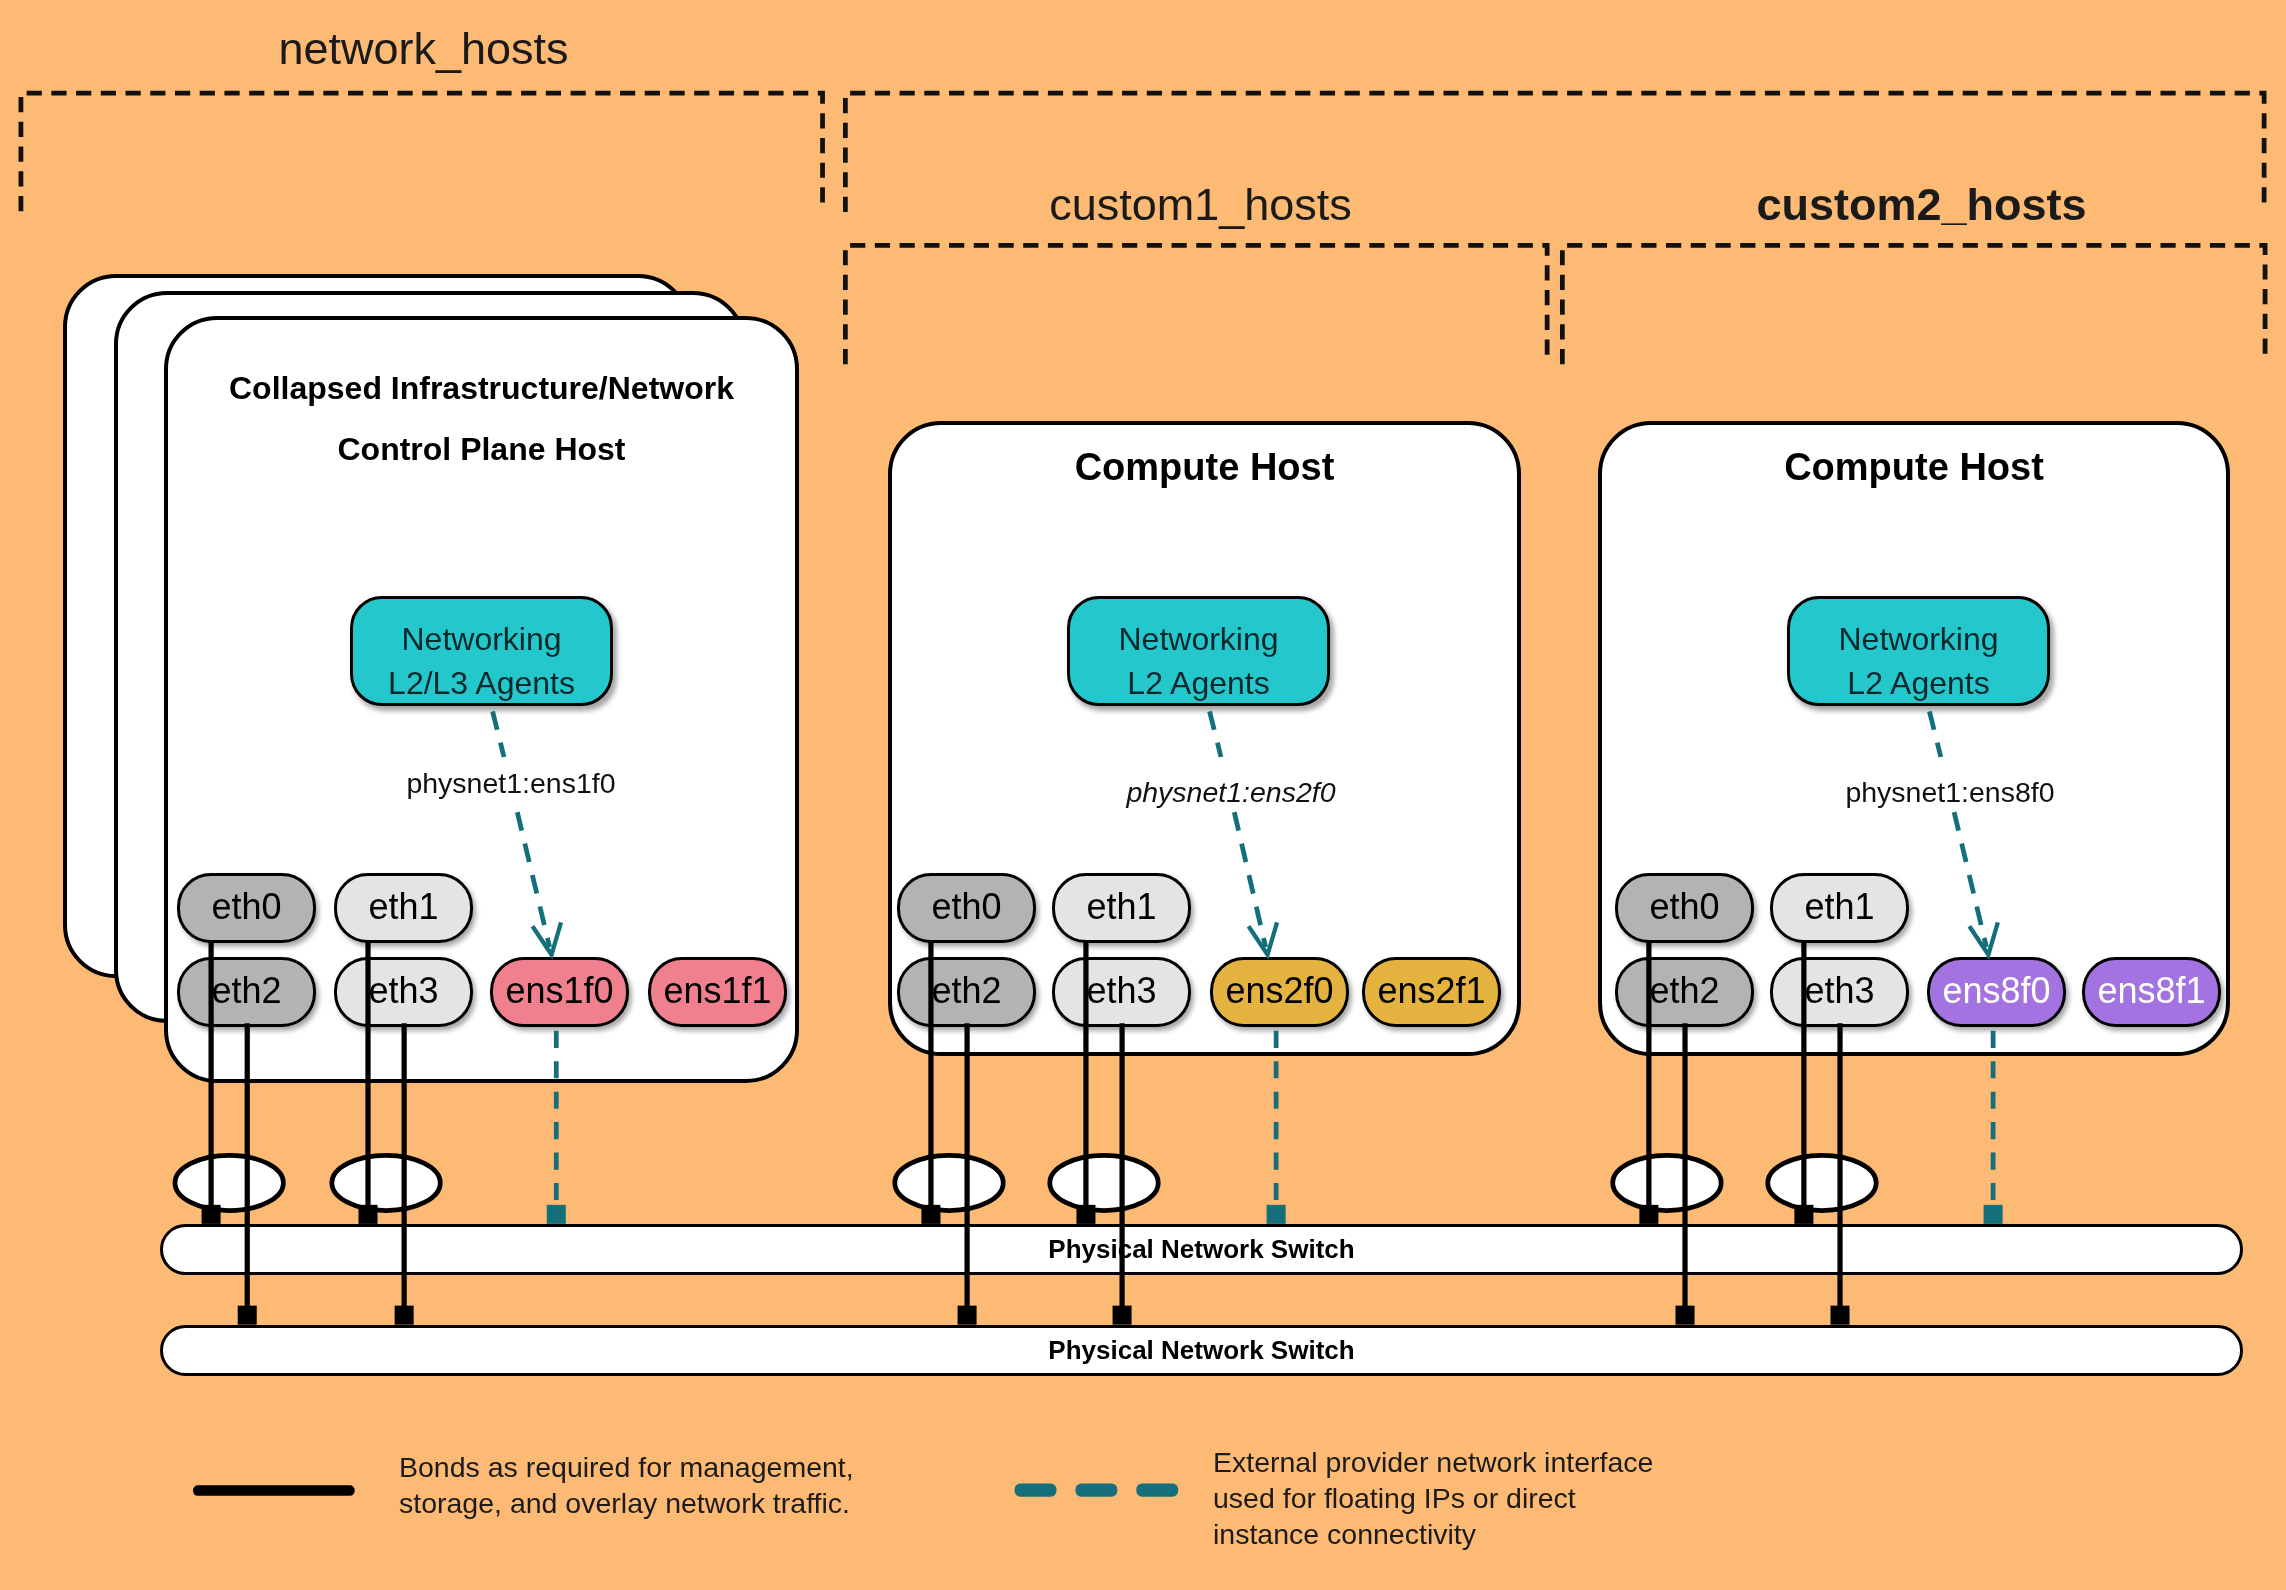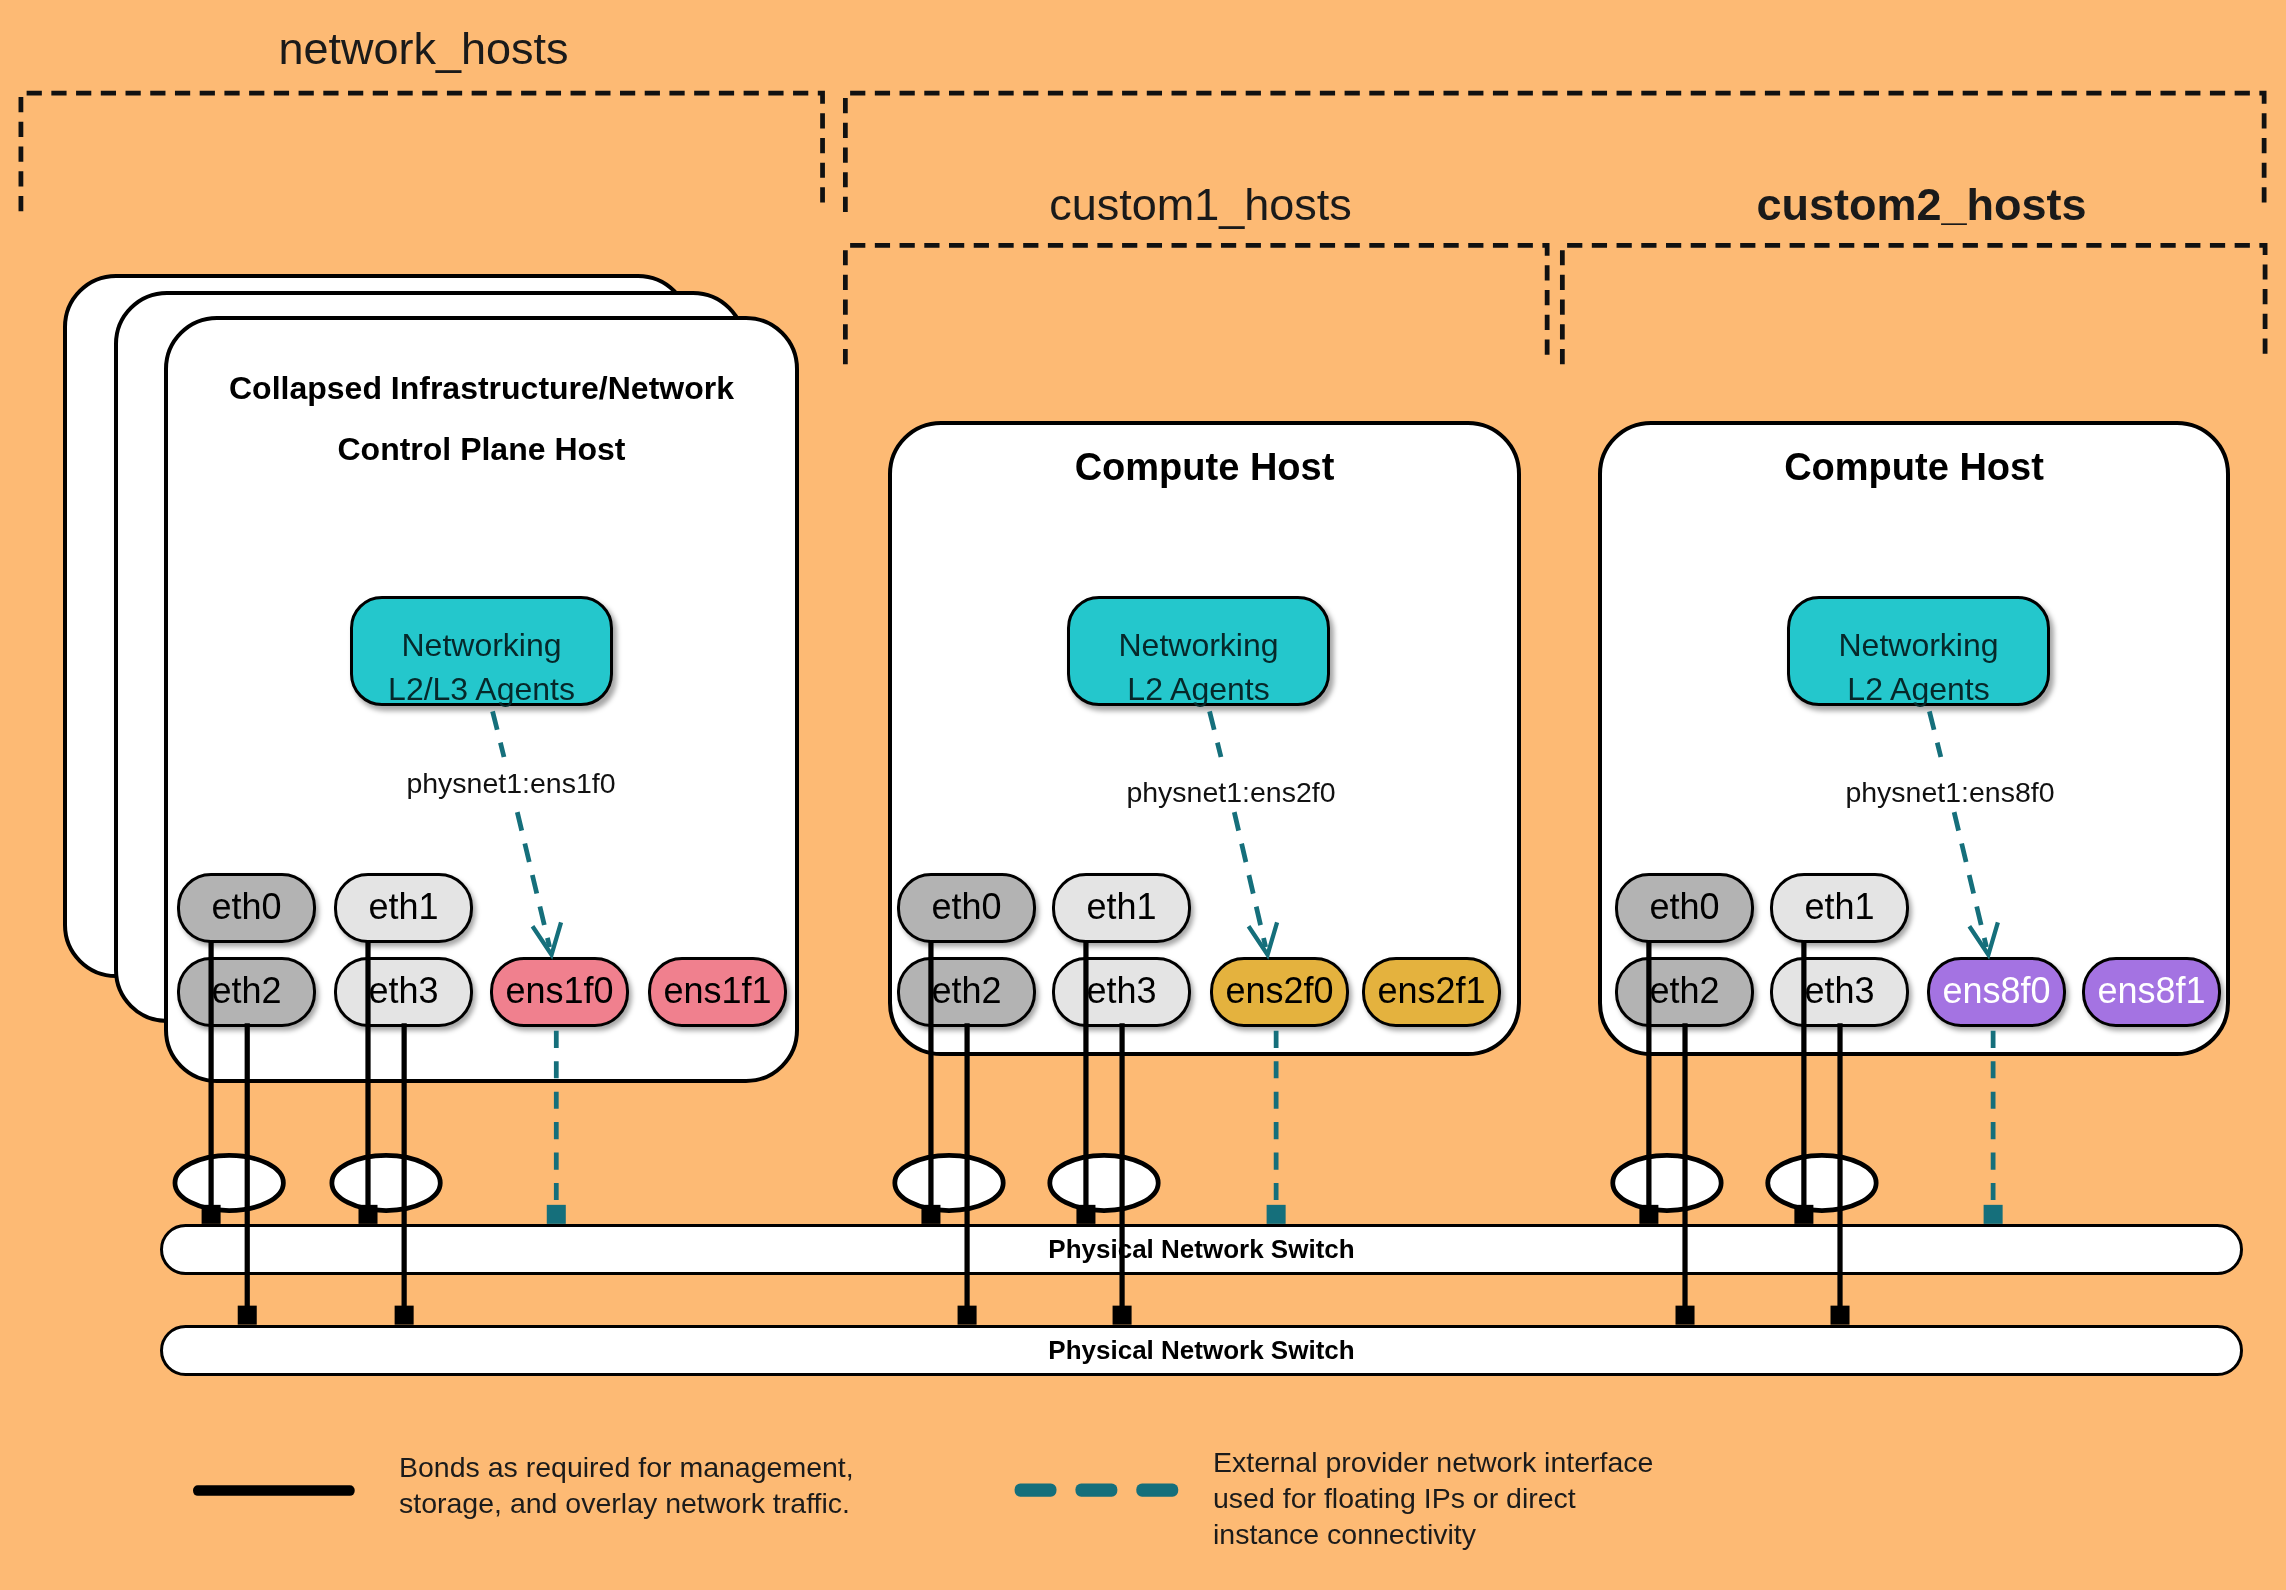--- a/index.html
+++ b/index.html
@@ -7,21 +7,21 @@
          font-family:"Liberation Sans", sans-serif;color:#111;}
   .abs{position:absolute;}
   .group-label{font-size:45px;color:#1a1a1a;text-align:center;white-space:nowrap;}
   .host-box{position:absolute;background:#fff;border:4.8px solid #000;border-radius:53px;box-sizing:border-box;}
   .host-title{position:absolute;font-weight:bold;text-align:center;color:#000;}
   .title-collapsed{font-size:32px;line-height:61px;}
   .title-compute{font-size:38px;line-height:53px;}
   .agent-box{position:absolute;width:263px;height:110px;box-sizing:border-box;
              background:var(--teal-fill);border:3.8px solid #000;border-radius:32px;
              text-align:center;font-size:32px;line-height:44px;color:#06282a;
-             padding-top:24px;box-shadow:3.8px 4.8px 5.7px rgba(0,0,0,0.35);}
+             padding-top:18px;box-shadow:3.8px 4.8px 5.7px rgba(0,0,0,0.35);}
   .physnet{position:absolute;width:304px;text-align:center;font-size:28.5px;color:#111;white-space:nowrap;}
   .nic{position:absolute;width:139px;height:70px;box-sizing:border-box;border:3.8px solid #000;
        border-radius:34px;text-align:center;font-size:36px;line-height:61px;color:#000;
        box-shadow:2.9px 3.8px 4.8px rgba(0,0,0,0.35);}
   .nic.dark{background:var(--gray-dark);}
   .nic.light{background:var(--gray-light);}
   .nic.pink{background:var(--pink);}
   .nic.gold{background:var(--gold);}
   .nic.purple{background:var(--purple);color:#fff;}
   .switch-bar{position:absolute;left:160px;width:2083px;height:51px;box-sizing:border-box;
@@ -57,21 +57,21 @@
   <div class="agent-box" style="left:1067px;top:596px;">
     <div>Networking</div>
     <div>L2 Agents</div>
   </div>
   <div class="agent-box" style="left:1787px;top:596px;">
     <div>Networking</div>
     <div>L2 Agents</div>
   </div>
 
   <div class="physnet" style="left:359px;top:767px;">physnet1:ens1f0</div>
-  <div class="physnet" style="left:1079px;top:776px;">physnet1:ens2f0</div>
+  <div class="physnet" style="left:1079px;top:776px;font-style:italic;">physnet1:ens2f0</div>
   <div class="physnet" style="left:1798px;top:776px;">physnet1:ens8f0</div>
 
   <div class="nic dark" style="left:177px;top:873px;">eth0</div>
   <div class="nic light" style="left:334px;top:873px;">eth1</div>
   <div class="nic dark" style="left:177px;top:957px;">eth2</div>
   <div class="nic light" style="left:334px;top:957px;">eth3</div>
   <div class="nic pink" style="left:490px;top:957px;">ens1f0</div>
   <div class="nic pink" style="left:648px;top:957px;">ens1f1</div>
 
   <div class="nic dark" style="left:897px;top:873px;">eth0</div>

